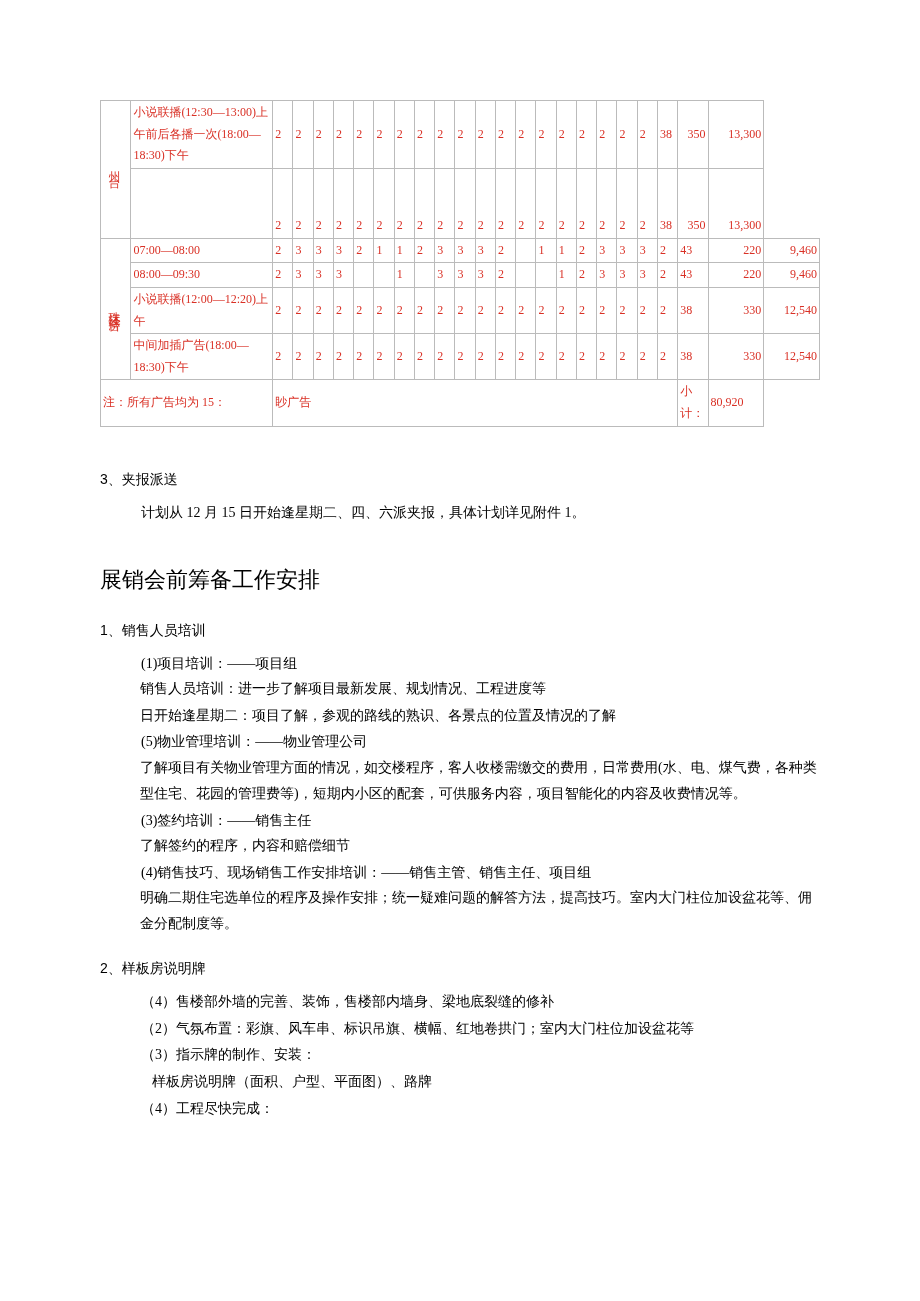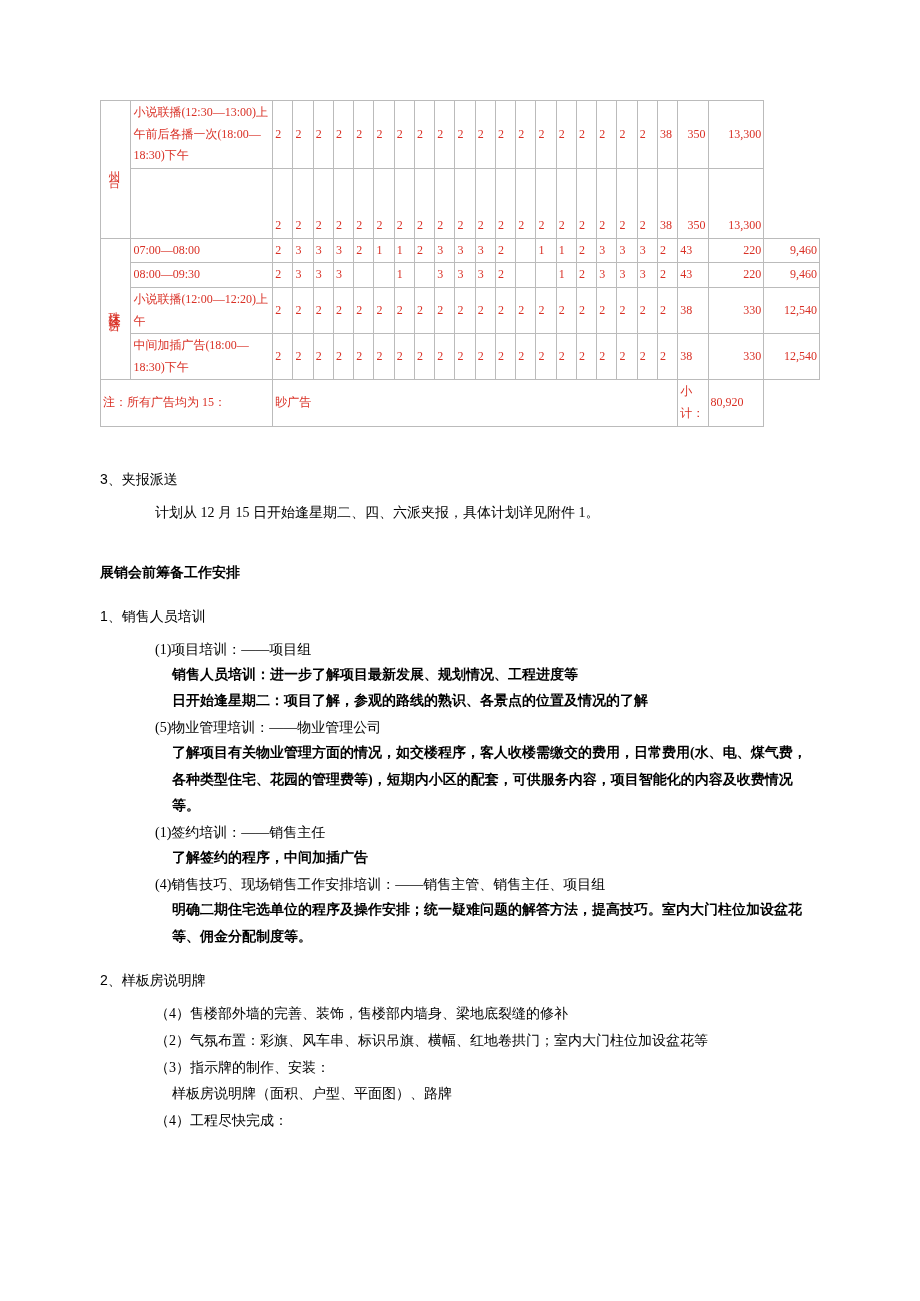--- a/index.html
+++ b/index.html
@@ -22,29 +22,29 @@
   table td {
     border: 1px solid #bbb;
     padding: 1px 2px;
     vertical-align: middle;
     overflow: hidden;
   }
   .red { color: #d93025; }
   .center { }
   .num { text-align: left; padding-left:2px;}
   h2.sec {
-    font-size: 14px;
-    font-weight: bold;
+    font-size: 22px;
+    font-weight: normal;
     margin: 34px 0 14px 0;
   }
   .p1 { margin: 18px 0 8px 0; }
   .p1 .no { font-family: Arial, sans-serif; }
-  .indent1 { margin-left: 55px; }
-  .indent2 { margin-left: 72px; font-weight: bold; }
-  .indent3 { margin-left: 72px; }
+  .indent1 { margin-left: 41px; }
+  .indent2 { margin-left: 40px; }
+  .indent3 { margin-left: 52px; }
   .body-text { line-height: 1.9; }
   .gap { height: 22px; }
   col.station { width: 30px; }
   col.prog { width: 140px; }
   col.day { width: 20px; }
   col.tot { width: 30px; }
   col.unit { width: 55px; }
   col.sum { width: 55px; }
 </style>
 </head>
@@ -253,22 +253,22 @@
 <h2 class="sec">展销会前筹备工作安排</h2>
 
 <div class="p1">
   <span class="no">1</span><span>、销售人员培训</span>
 </div>
 <div class="indent1">(1)项目培训：——项目组</div>
 <div class="indent2 body-text">销售人员培训：进一步了解项目最新发展、规划情况、工程进度等</div>
 <div class="indent2 body-text">日开始逢星期二：项目了解，参观的路线的熟识、各景点的位置及情况的了解</div>
 <div class="indent1">(5)物业管理培训：——物业管理公司</div>
 <div class="indent2 body-text">了解项目有关物业管理方面的情况，如交楼程序，客人收楼需缴交的费用，日常费用(水、电、煤气费，各种类型住宅、花园的管理费等)，短期内小区的配套，可供服务内容，项目智能化的内容及收费情况等。</div>
-<div class="indent1">(1)签约培训：——销售主任</div>
-<div class="indent2 body-text">了解签约的程序，中间加插广告</div>
+<div class="indent1">(3)签约培训：——销售主任</div>
+<div class="indent2 body-text">了解签约的程序，内容和赔偿细节</div>
 <div class="indent1">(4)销售技巧、现场销售工作安排培训：——销售主管、销售主任、项目组</div>
 <div class="indent2 body-text">明确二期住宅选单位的程序及操作安排；统一疑难问题的解答方法，提高技巧。室内大门柱位加设盆花等、佣金分配制度等。</div>
 
 <div class="p1">
   <span class="no">2</span><span>、样板房说明牌</span>
 </div>
 <div class="indent1 body-text">（4）售楼部外墙的完善、装饰，售楼部内墙身、梁地底裂缝的修补</div>
 <div class="indent1 body-text">（2）气氛布置：彩旗、风车串、标识吊旗、横幅、红地卷拱门；室内大门柱位加设盆花等</div>
 <div class="indent1 body-text">（3）指示牌的制作、安装：</div>
 <div class="indent3 body-text">样板房说明牌（面积、户型、平面图）、路牌</div>

